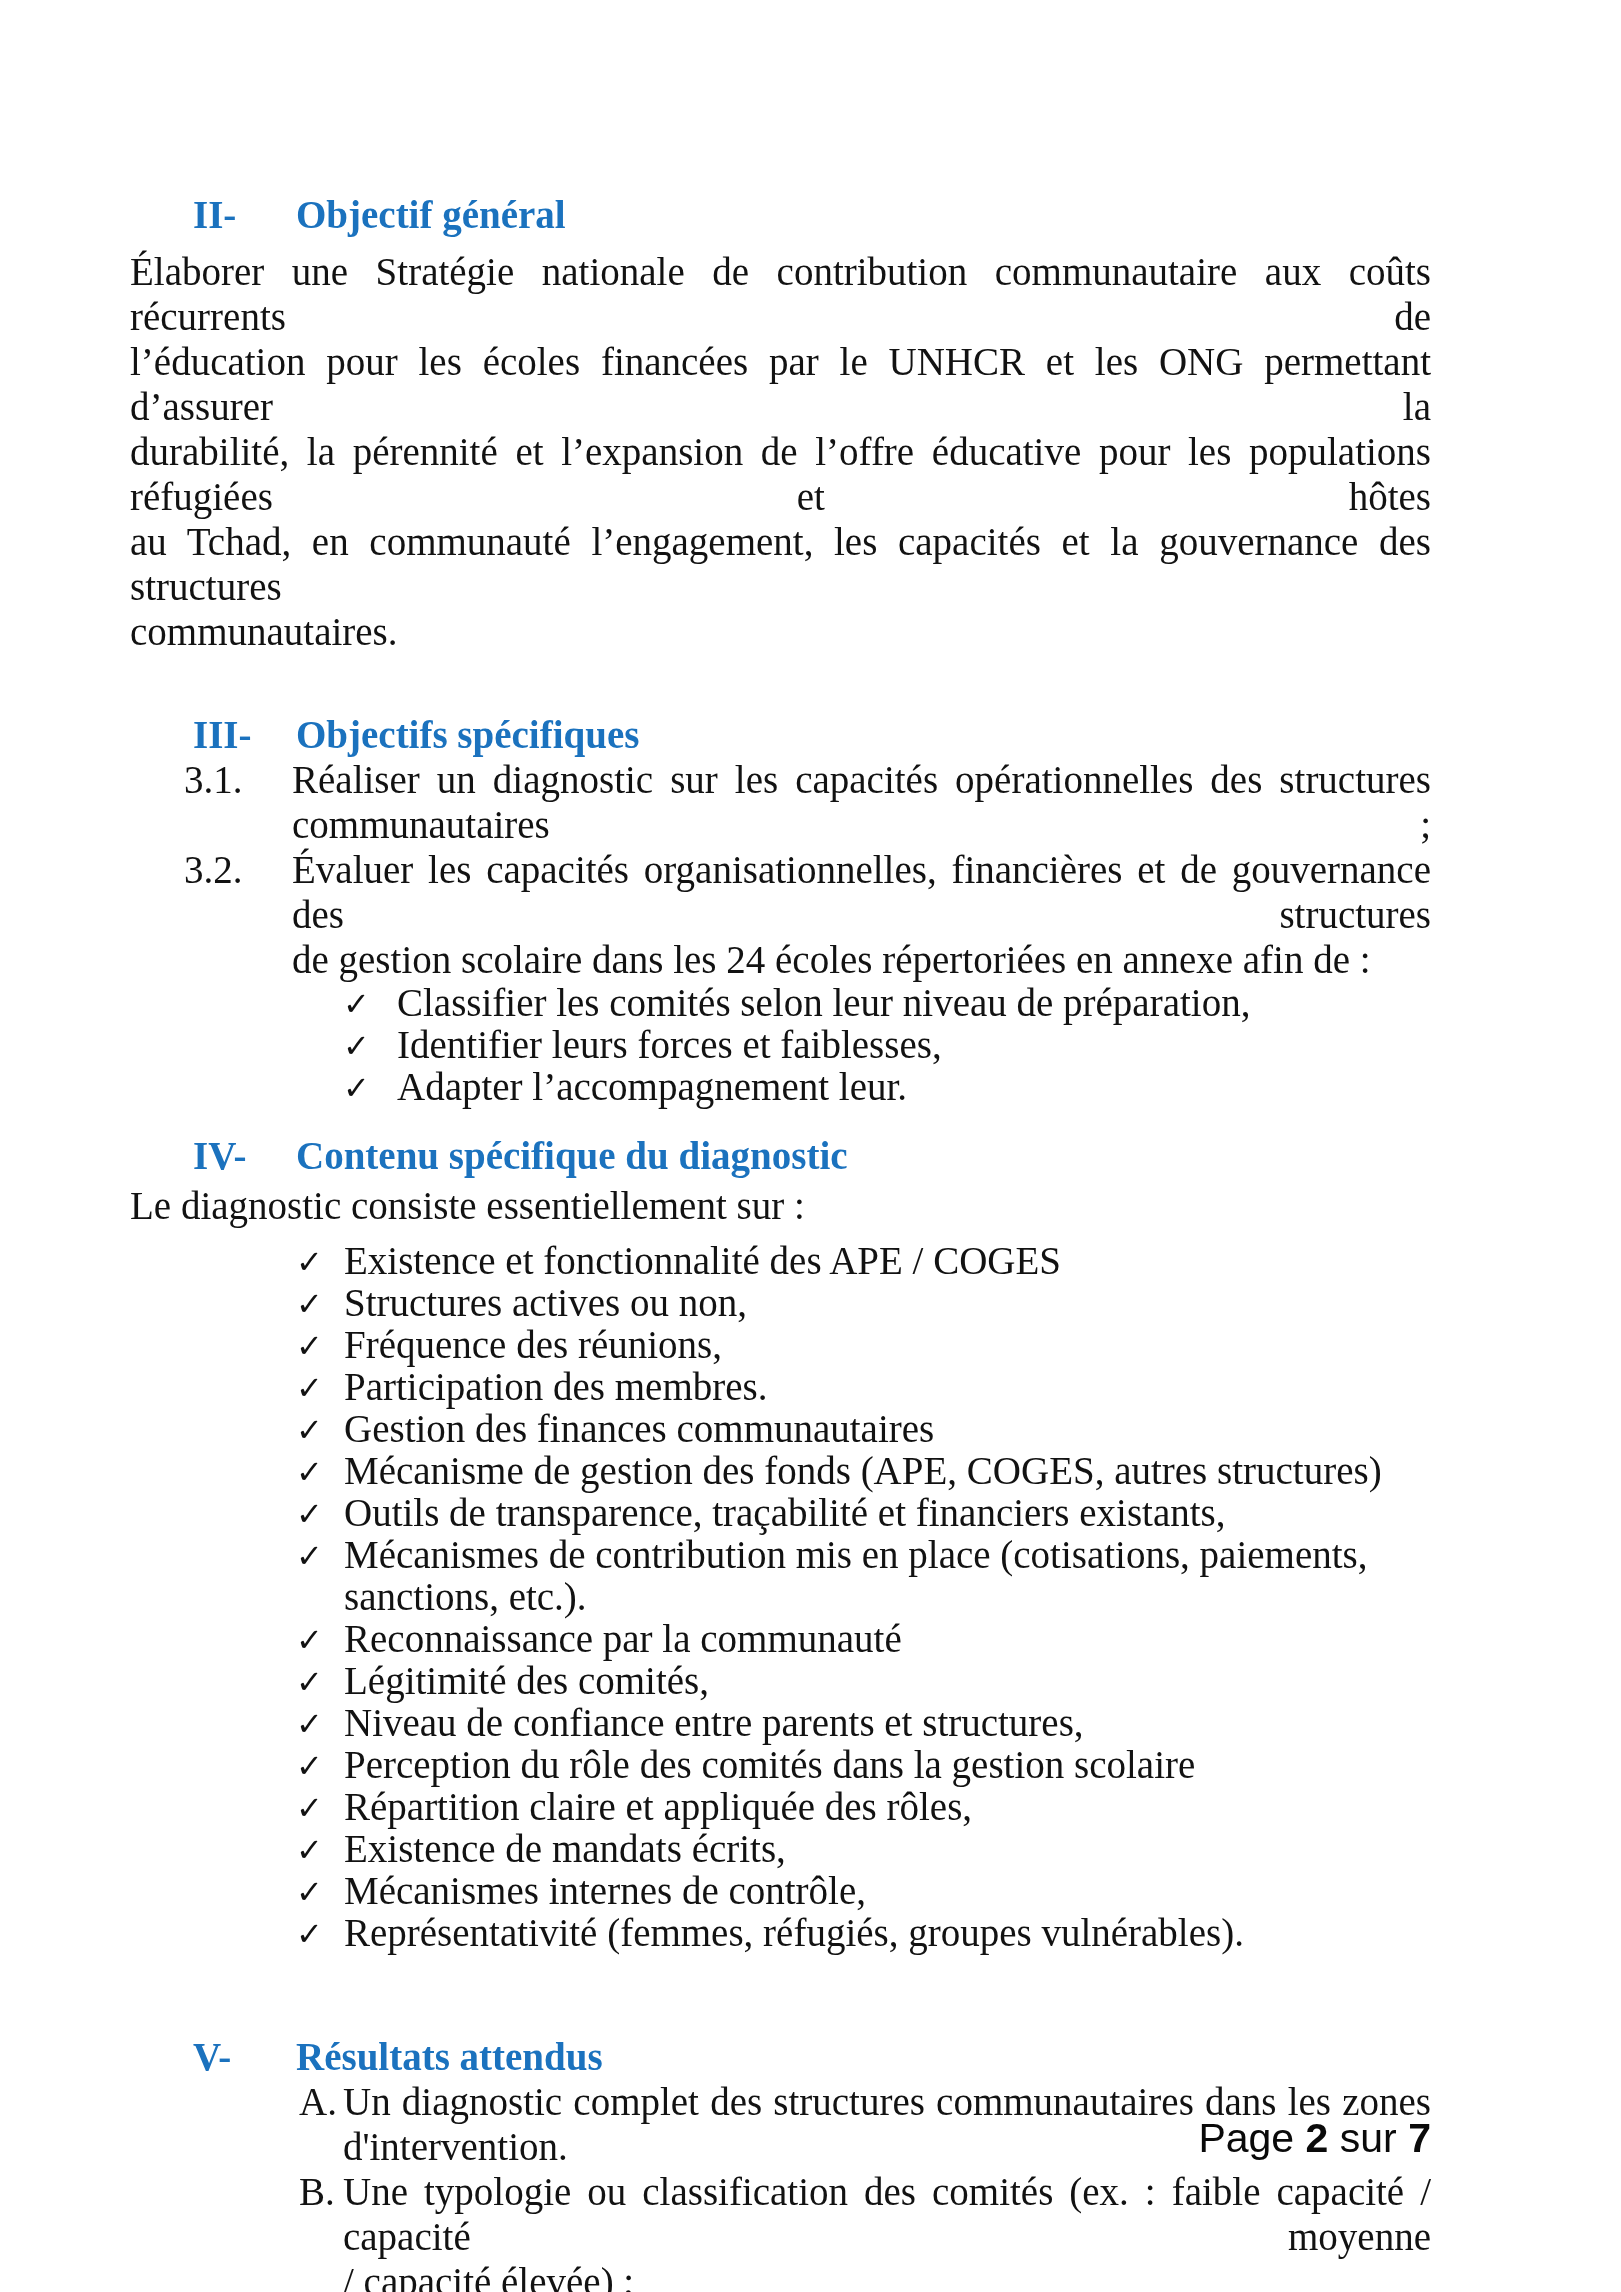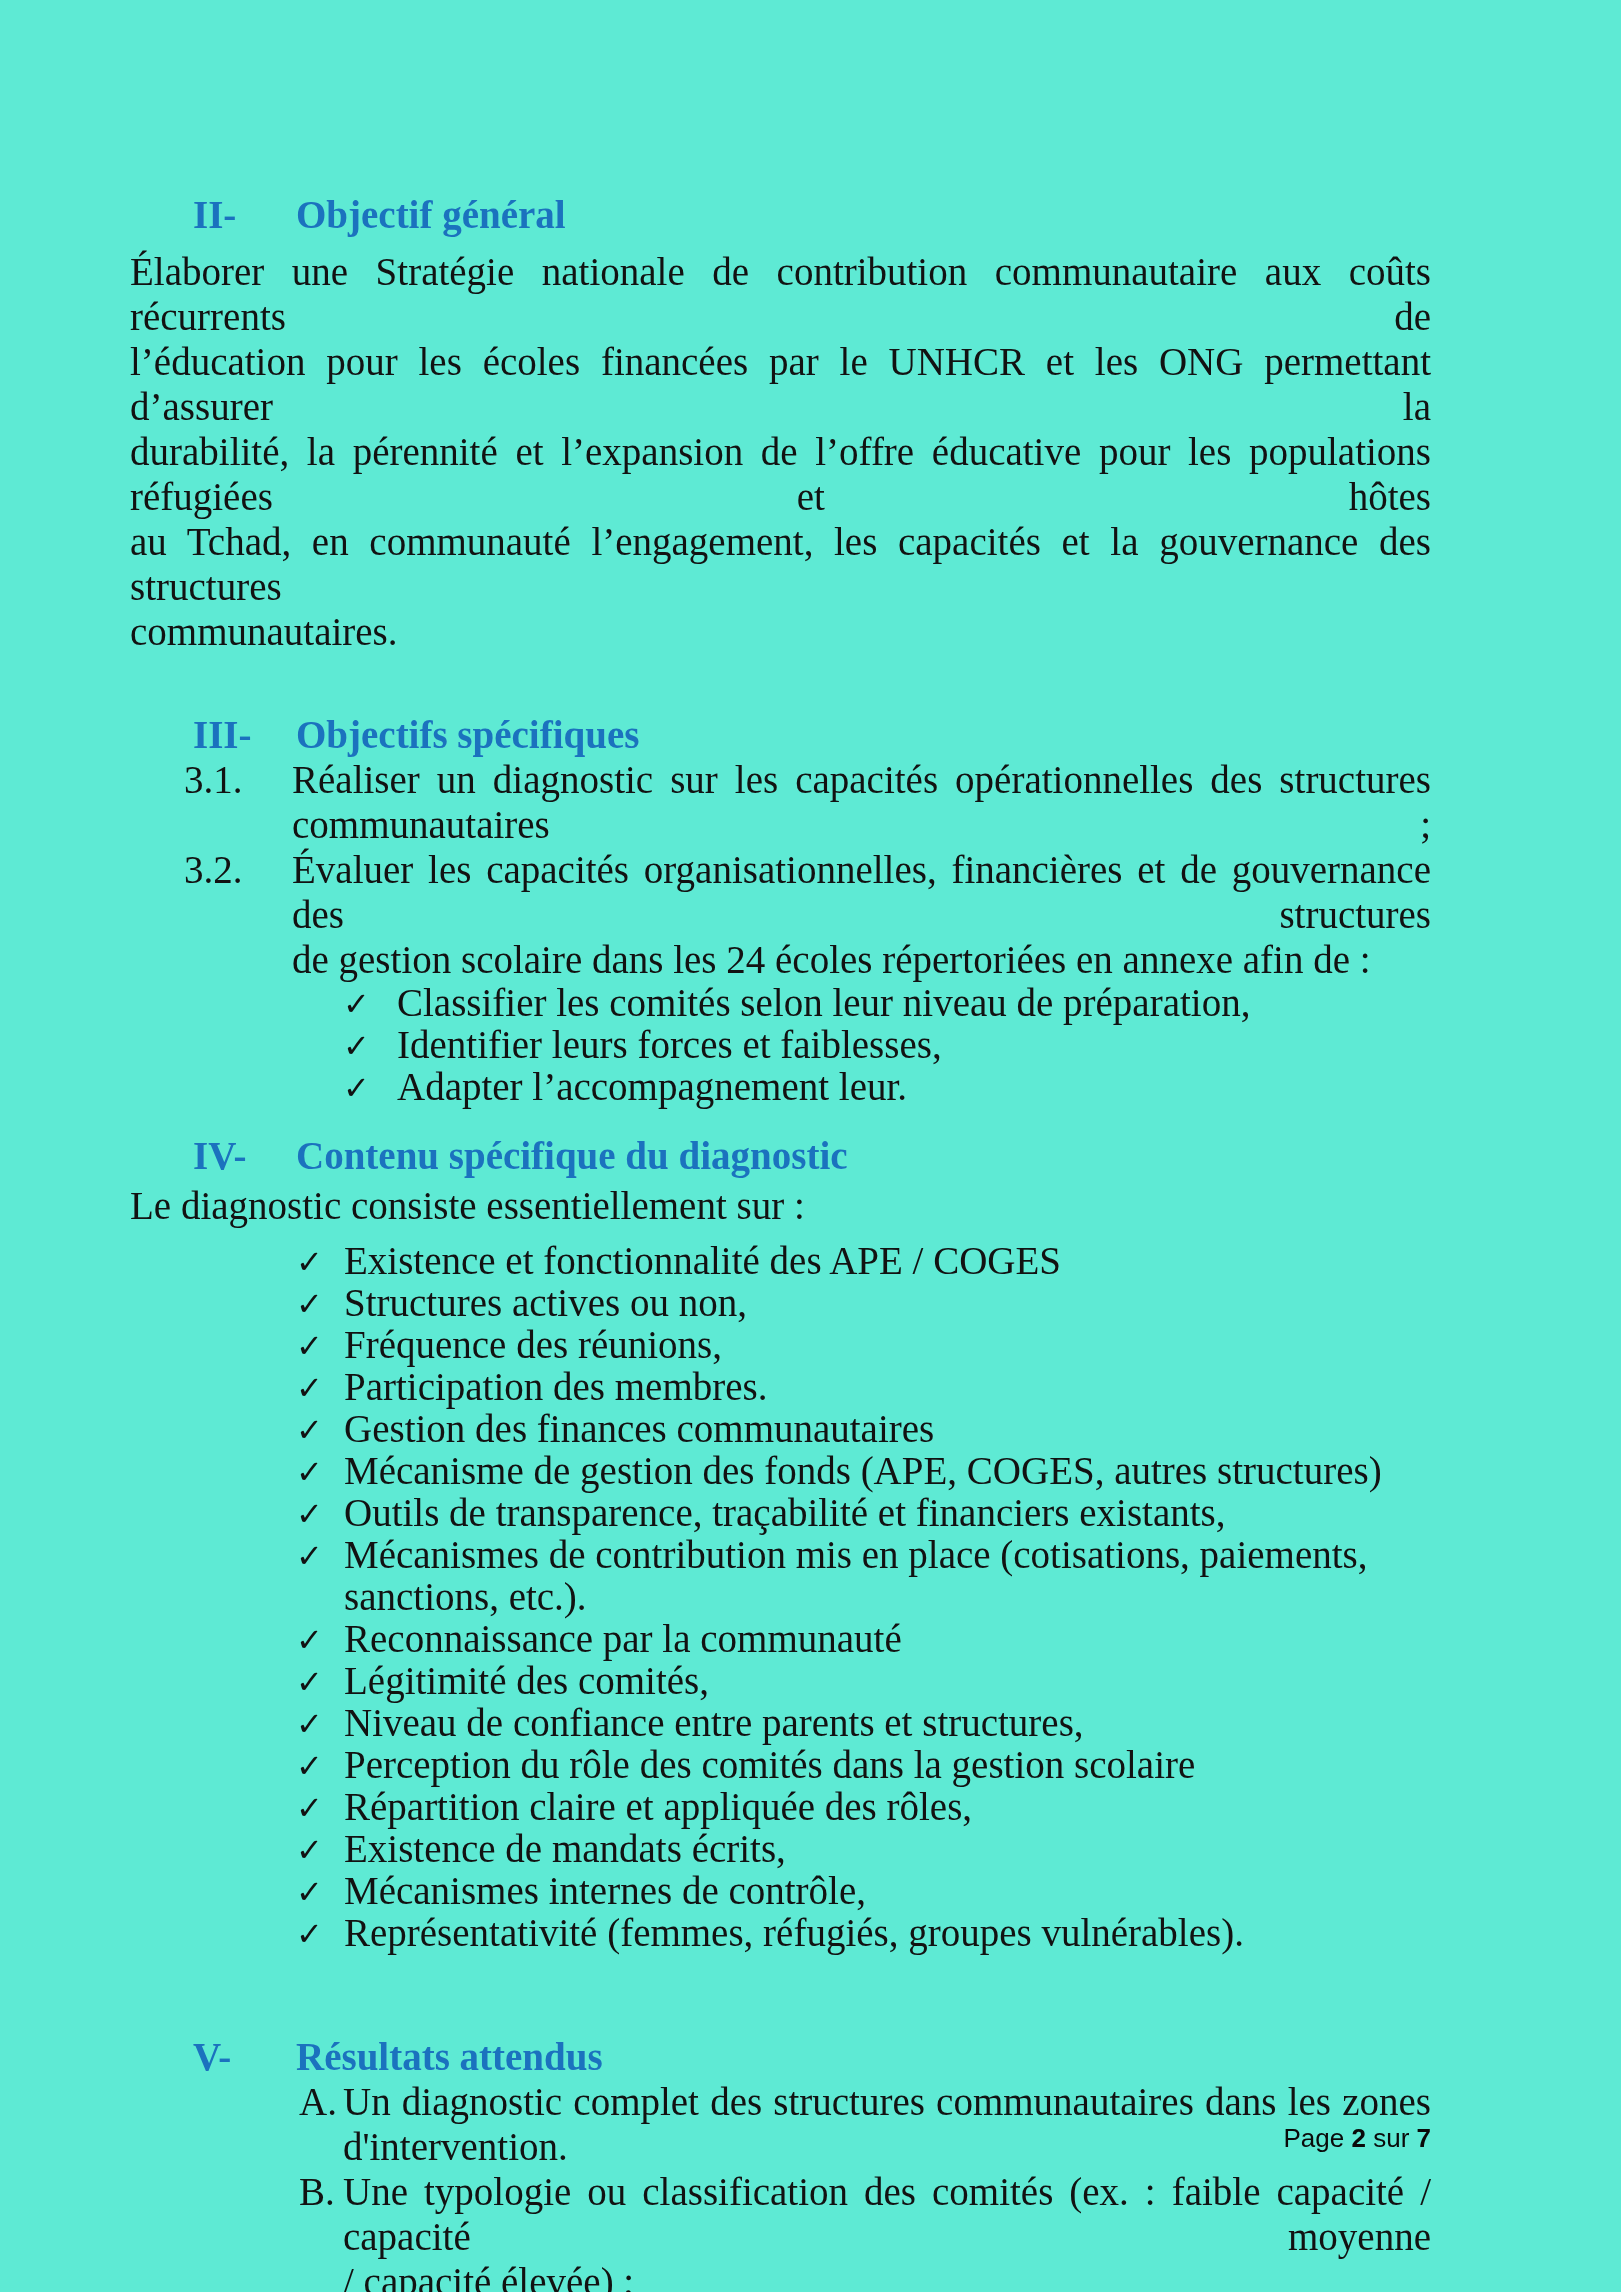--- a/index.html
+++ b/index.html
@@ -1,19 +1,19 @@
 <!DOCTYPE html>
 <html><head>
 <meta charset="utf-8">
 <style>
   html,body{margin:0;padding:0;background:#e8e8e8;}
   .page{
     position:relative;
     width:1621px;height:2293px;
-    background:#5eead4;
+    background:#ffffff;
     font-family:"Liberation Serif","DejaVu Serif",serif;
     font-size:39px;
     color:#121212;
     overflow:hidden;
     margin:0 auto;
   }
   .content{position:absolute;left:130px;top:192px;width:1301px;}
   
   .heading{
     position:relative;
@@ -49,21 +49,21 @@
   .m-h3{margin-top:58px;}
   .m-h4{margin-top:25px;}
   .m-intro{margin-top:4.9px;font-family:Liberation Serif, serif;}
   .m-clist2{margin-top:12.7px;}
   .m-h5{margin-top:80px;}
   
   .footer{
     position:absolute;left:130px;top:2119px;width:1301px;
     text-align:right;
     font-family:"Liberation Sans","DejaVu Sans",sans-serif;
-    font-size:26px;line-height:39px;color:#0a0a0a;
+    font-size:41px;line-height:39px;color:#0a0a0a;
   }
   .footer .b{font-weight:bold;}
 </style>
 </head>
 <body>
 
 <div class="page">
   <div class="content">
 
     <div class="heading">

